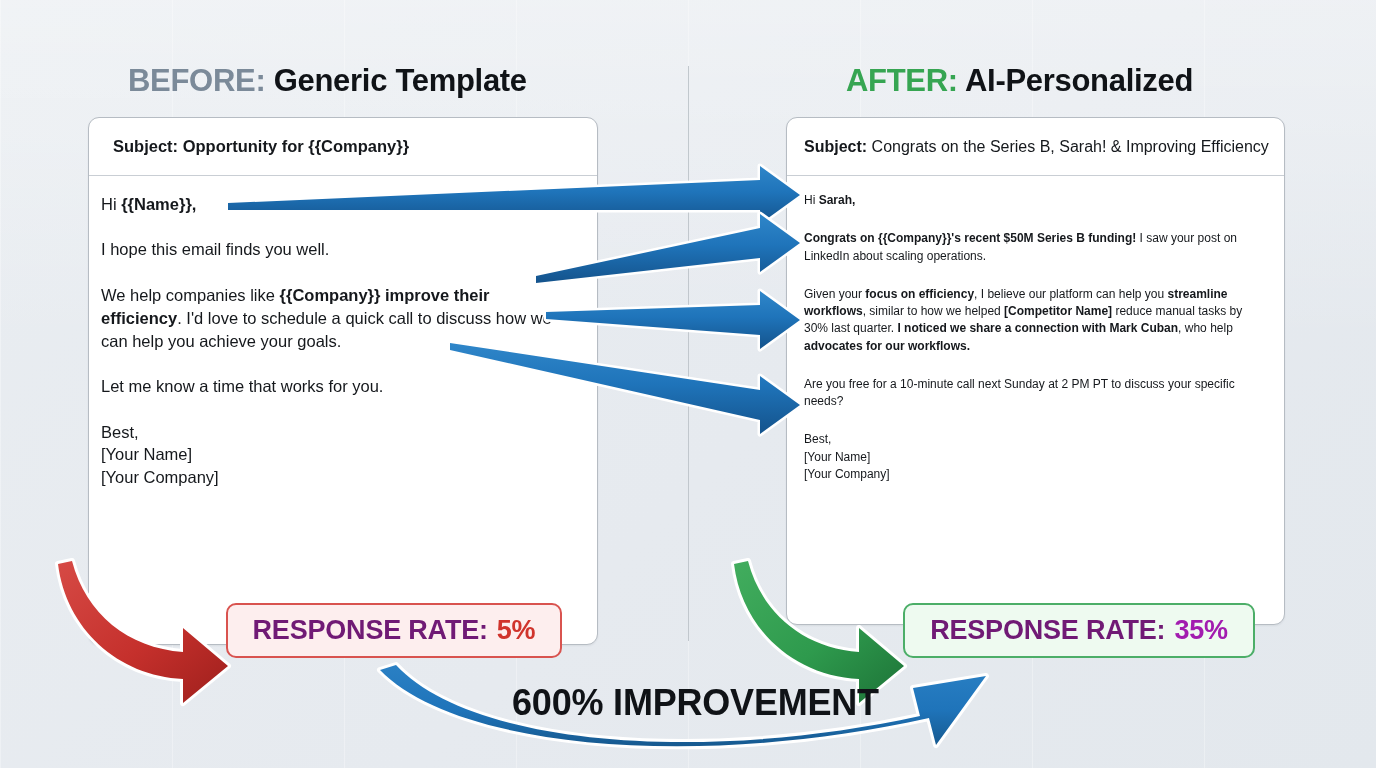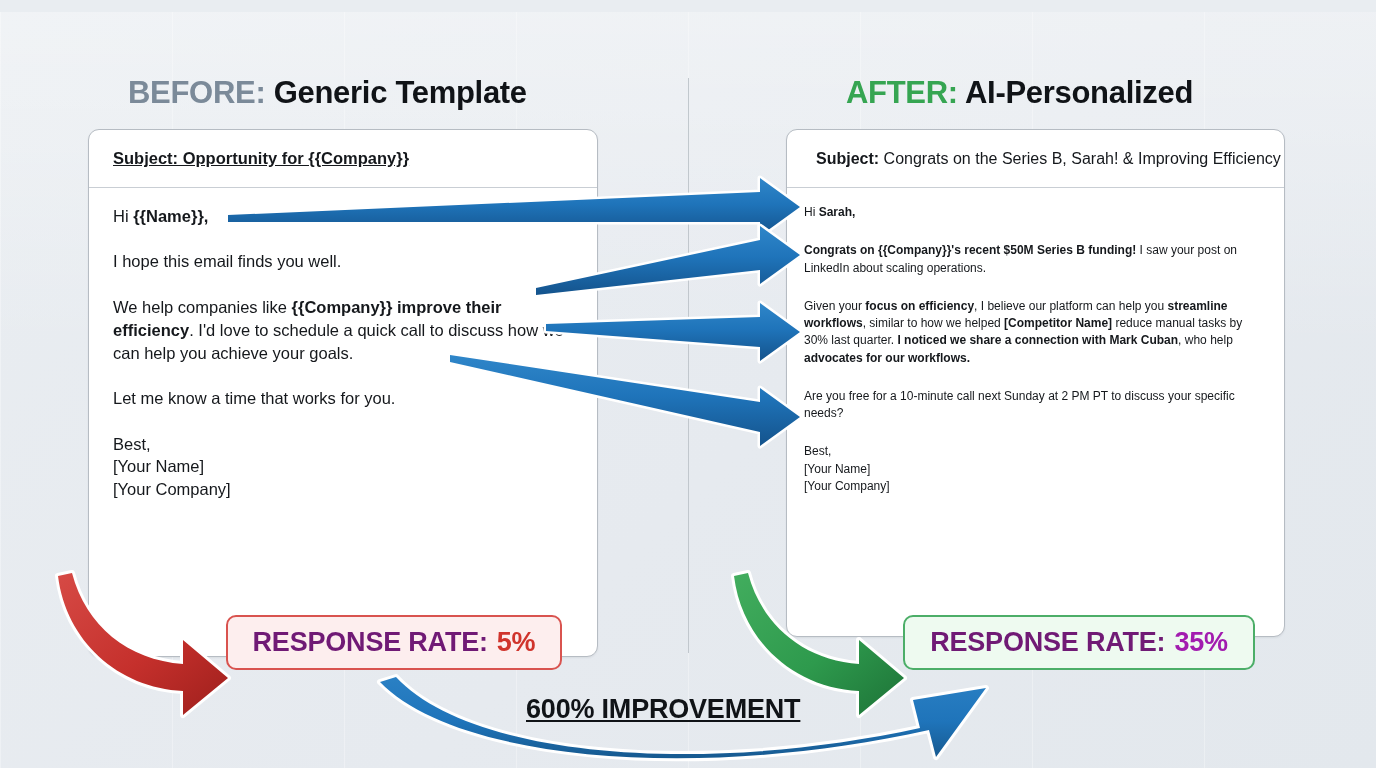--- a/index.html
+++ b/index.html
@@ -14,21 +14,20 @@
     font-family: "Liberation Sans", sans-serif;
     position: relative;
     -webkit-font-smoothing: antialiased;
   }
   #stage {
     position: absolute;
     inset: 0;
     background:
       linear-gradient(180deg, rgba(255,255,255,0.35) 0%, rgba(255,255,255,0) 45%),
       linear-gradient(135deg, #e9edf1 0%, #e6eaef 55%, #e3e8ed 100%);
-    margin-top: 12px;
   }
   
   #bg-seams {
     position: absolute;
     inset: 0;
     background-image:
       linear-gradient(90deg, rgba(255,255,255,0.55) 0 1px, rgba(255,255,255,0) 1px);
     background-size: 172px 100%;
     opacity: .55;
     pointer-events: none;
@@ -74,35 +73,35 @@
   #card-before { left: 88px;  top: 117px; width: 510px; height: 528px; }
   #card-after  { left: 786px; top: 117px; width: 499px; height: 508px; }
 
   .subject-row {
     border-bottom: 1px solid #c9ced4;
     box-sizing: border-box;
     display: flex;
     align-items: center;
   }
   #card-before .subject-row { height: 58px; padding: 0 24px; }
-  #card-after  .subject-row { height: 58px; padding: 0 29px; }
+  #card-after  .subject-row { height: 58px; padding: 0 17px; }
 
   .subject-text {
     font-size: 16.5px;
     color: #15181c;
     white-space: nowrap;
   }
-  #card-before .subject-text { font-weight: bold; font-size: 16.5px; text-decoration: underline; }
+  #card-before .subject-text { font-weight: bold; font-size: 16.5px; }
   #card-after  .subject-text { font-size: 16px; }
   .subject-text b { font-weight: bold; }
 
   .body {
     box-sizing: border-box;
   }
-  #card-before .body { padding: 17px 24px 0 24px; }
+  #card-before .body { padding: 17px 24px 0 12px; }
   #card-after  .body { padding: 16px 17px 0 17px; }
 
   .para {
     margin: 0 0 22px 0;
     color: #15181c;
     font-size: 16.5px;
     line-height: 1.41;
   }
   #card-after .para { font-size: 12px; line-height: 1.44; margin-bottom: 21px; }
   .para b { font-weight: bold; }
@@ -140,29 +139,28 @@
   svg.overlay {
     position: absolute;
     left: 0; top: 0;
     width: 1376px;
     height: 768px;
     pointer-events: none;
     z-index: 4;
   }
   #improve-label {
     position: absolute;
-    left: 526px;
+    left: 512px;
     top: 682px;
-    font-size: 27px;
+    font-size: 36px;
     font-weight: bold;
     color: #101317;
     letter-spacing: -0.2px;
     white-space: nowrap;
     z-index: 7;
-    text-decoration: underline;
   }
 </style>
 </head>
 <body>
 
 <div id="stage">
   <div id="bg-seams"></div>
 
   <div class="hdr" id="hdr-before">
     <span class="tag-before">BEFORE:</span>

